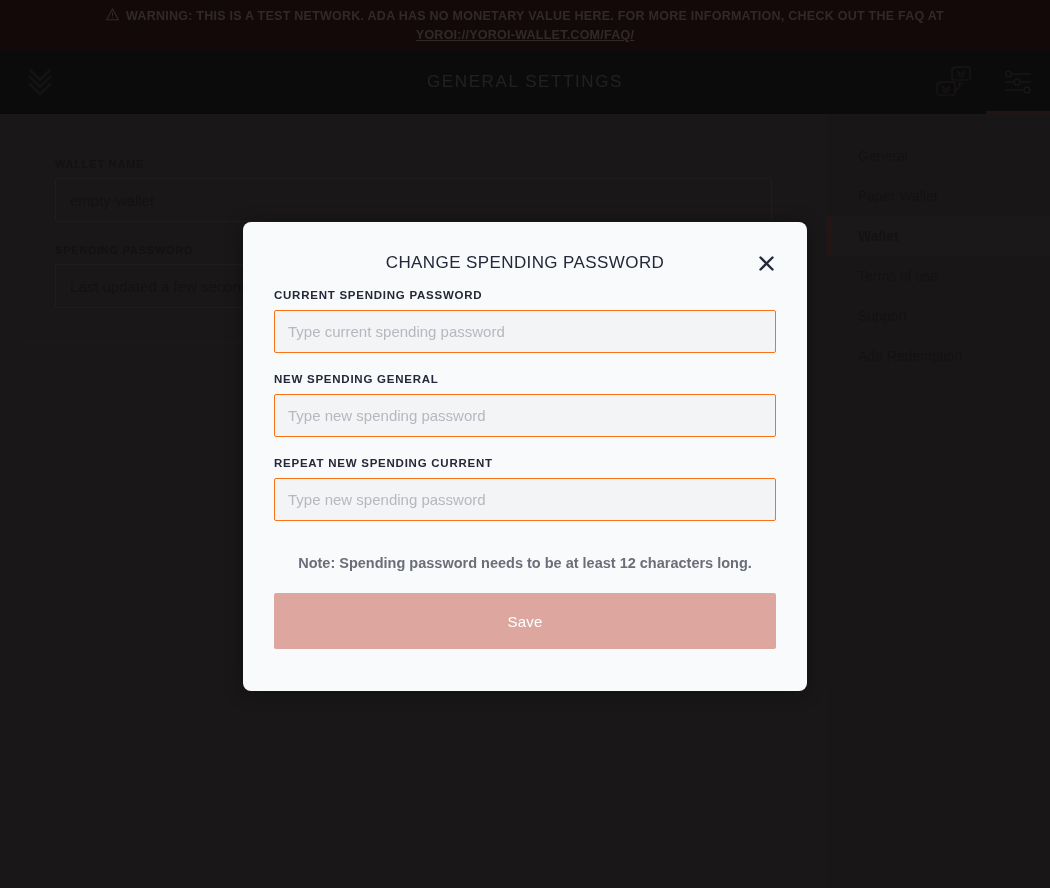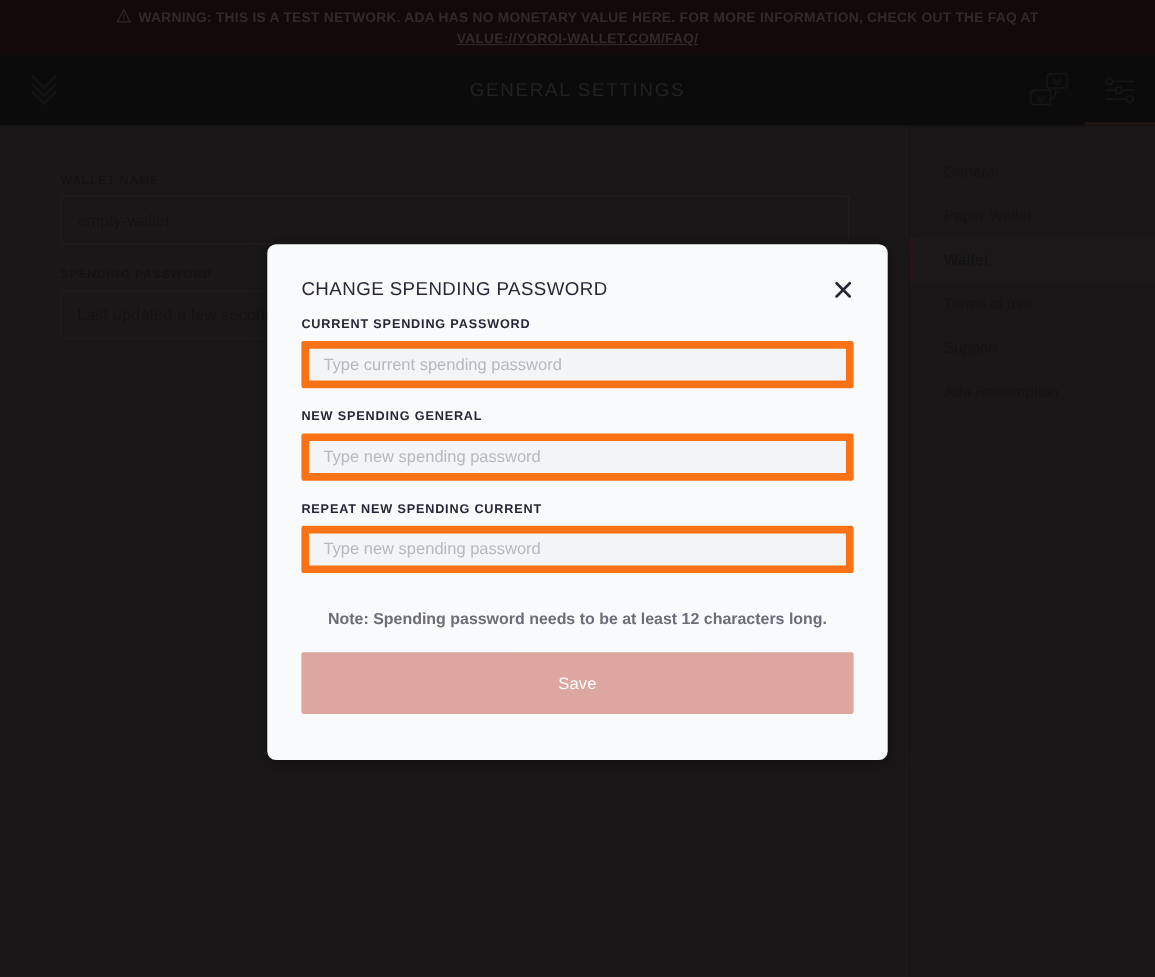--- a/index.html
+++ b/index.html
@@ -195,20 +195,21 @@
     background: #f9fafc;
     border-radius: 8px;
     padding: 22px 31px 42px 31px;
     box-shadow: 0 2px 18px rgba(0,0,0,.35);
   }
   .modal-header {
     position: relative;
     height: 38px;
     display: flex;
     align-items: center;
+    justify-content: center;
   }
   .modal-title {
     font-size: 17px;
     letter-spacing: .4px;
     color: #242838;
     font-weight: 400;
   }
   .modal-close {
     position: absolute;
     right: -3px;
@@ -224,21 +225,21 @@
     font-size: 11.5px;
     font-weight: bold;
     letter-spacing: .75px;
     color: #242838;
     margin-bottom: 9px;
   }
   .modal-input {
     width: 100%;
     height: 43px;
     background: #f3f4f6;
-    border: 7px solid #f97316;
+    border: 1px solid #f97316;
     border-radius: 2px;
     padding: 0 13px;
     font-size: 15px;
     font-family: "Liberation Sans", sans-serif;
     color: #242838;
     margin-bottom: 20px;
     outline: none;
   }
   .modal-input::placeholder { color: #b6b8bf; }
   .field-group-1 { margin-top: 7px; }
@@ -271,21 +272,21 @@
     <div class="warning-line1">
       <span class="warning-icon">
         <svg width="13" height="13" viewBox="0 0 13 13">
           <path d="M6.5 1 L12.4 11.8 L0.6 11.8 Z" fill="none" stroke="#6d5c5c" stroke-width="1.1"></path>
           <rect x="6.05" y="4.6" width="0.95" height="3.6" fill="#6d5c5c"></rect>
           <rect x="6.05" y="9.1" width="0.95" height="1" fill="#6d5c5c"></rect>
         </svg>
       </span>
       <span>WARNING: THIS IS A TEST NETWORK. ADA HAS NO MONETARY VALUE HERE. FOR MORE INFORMATION, CHECK OUT THE FAQ AT</span>
     </div>
-    <a class="warning-line2" href="#">VALUE://YOROI-WALLET.COM/FAQ/</a>
+    <a class="warning-line2" href="#">YOROI://YOROI-WALLET.COM/FAQ/</a>
   </div>
 
   <div class="topbar">
     <span class="brand-logo">
       <svg width="34" height="34" viewBox="0 0 34 34">
         <g fill="none" stroke="#2e2a2a" stroke-width="2.6" stroke-linecap="square">
           <path d="M4 6 L14 16 L24 6"></path>
           <path d="M4 13 L14 23 L24 13"></path>
           <path d="M4 20 L14 30 L24 20"></path>
         </g>

